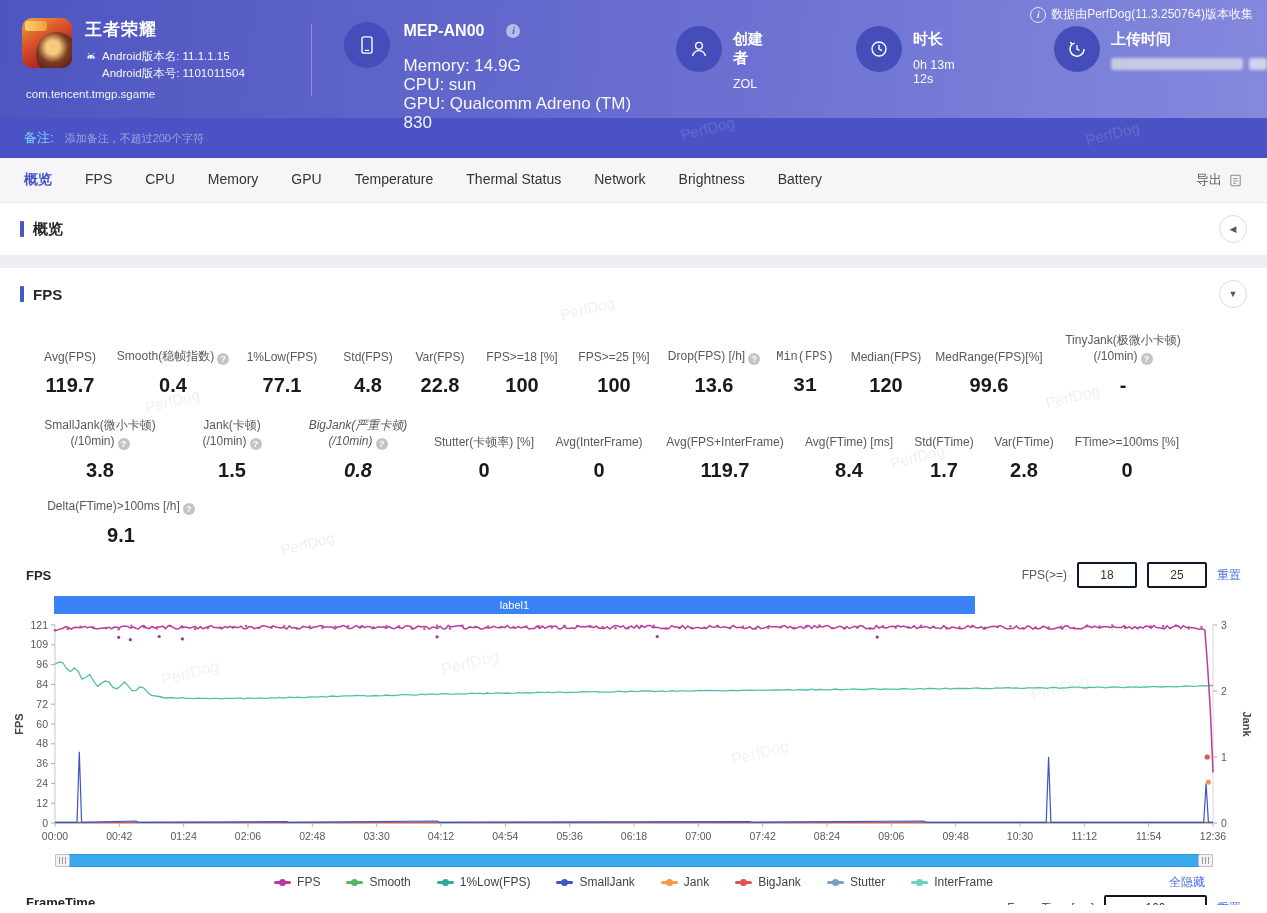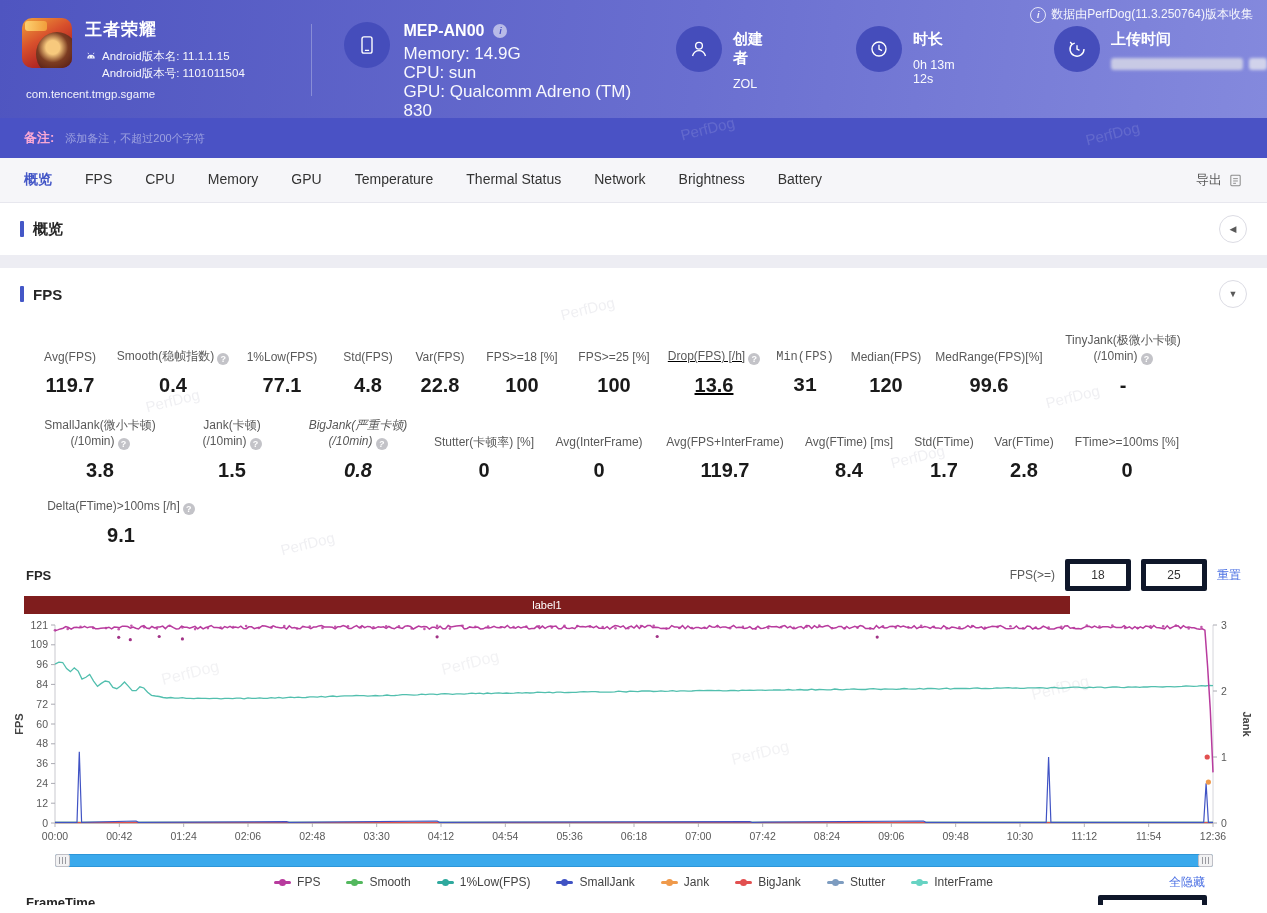--- a/index.html
+++ b/index.html
@@ -16,39 +16,39 @@
        background:linear-gradient(90deg,#ffd977,#f3a33c);opacity:.9}
   .game-icon::after{content:"";position:absolute;right:-6px;bottom:-8px;width:42px;height:44px;border-radius:50%;
        background:radial-gradient(circle at 40% 35%,#f7c97d 0 18%,#7c3c22 40%,#4e1715 75%)}
   .app-title{font-size:17px;font-weight:bold;letter-spacing:1px;margin-bottom:7px}
   .app-line{font-size:11.5px;color:rgba(255,255,255,.95);display:flex;align-items:center;gap:5px;line-height:17px}
   .app-pkg{font-size:11.5px;color:rgba(255,255,255,.92);margin:6px 0 0 4px}
   .hdr-divider{width:1px;height:72px;background:rgba(255,255,255,.28);margin:24px 0 0 2px}
   .circle{width:46px;height:46px;border-radius:50%;background:#454dbb;flex:none;
        display:flex;align-items:center;justify-content:center}
   .dev{display:flex;gap:14px;margin:22px 0 0 32px;width:300px}
-  .dev-name-row{display:flex;align-items:center;gap:9px;font-size:16px;font-weight:bold;margin-bottom:4px}
+  .dev-name-row{display:flex;align-items:center;gap:22px;font-size:16px;font-weight:bold;margin-bottom:16px}
   .dev-line{font-size:17px;color:rgba(255,255,255,.95);line-height:19px}
   .info-i{width:14px;height:14px;border-radius:50%;background:rgba(255,255,255,.55);color:#4a52c5;
        font-size:9px;font-weight:bold;display:inline-flex;align-items:center;justify-content:center;font-style:italic}
   .stat{display:flex;gap:11px;margin-top:26px}
   .stat.creator{margin-left:38px}
   .stat.duration{margin-left:80px}
   .stat.upload{margin-left:78px}
   .stat-label{font-size:15px;font-weight:bold;margin:4px 0 9px}
   .stat-value{font-size:12.5px;color:rgba(255,255,255,.96)}
   .redact-row{display:flex;gap:6px;margin-top:6px}
   .redact{width:132px;height:12px;border-radius:3px;background:#d6d7e8;filter:blur(1.6px);opacity:.85}
   .redact2{width:18px;height:12px;border-radius:3px;background:#dfe0ee;filter:blur(1.6px);opacity:.85}
   .collect-note{position:absolute;top:6px;right:14px;font-size:12px;color:rgba(255,255,255,.92);
        display:flex;align-items:center;gap:5px}
   .collect-note .info-i{background:transparent;border:1px solid rgba(255,255,255,.8);color:rgba(255,255,255,.9)}
   
   .note-bar{height:40px;background:#4a52c5;display:flex;align-items:center;padding:0 24px;gap:9px}
-  .note-label{font-size:13px;font-weight:bold;color:#f9a8d4;flex:none}
+  .note-label{font-size:13px;font-weight:normal;color:#7dd3fc;flex:none}
   .note-input{flex:1;background:transparent;border:none;outline:none;color:#7dd3fc;font-size:11px;
        font-family:Liberation Sans, sans-serif}
   .note-input::placeholder{color:rgba(255,255,255,.45)}
   
   .tab-bar{height:44px;background:#f6f6f9;border-bottom:1px solid #e7e7ee;display:flex;align-items:center;padding:0 24px}
   .tabs{display:flex;gap:33px}
   .tab{font-size:14px;color:#333;cursor:pointer;white-space:nowrap}
   .tab.active{color:#4457c7;font-weight:bold}
   .export{margin-left:auto;display:flex;align-items:center;gap:6px;cursor:pointer;font-size:13px;color:#595959}
   
@@ -65,24 +65,24 @@
   .metric{display:flex;flex-direction:column;justify-content:flex-end;text-align:center}
   .mlabel{font-size:12px;color:#595959;line-height:16px}
   .mlabel .help-q{margin-left:3px;vertical-align:-2px}
   .help-q{display:inline-flex;width:12px;height:12px;border-radius:50%;background:#c3c3c8;color:#fff;
        font-size:9px;font-weight:bold;align-items:center;justify-content:center;cursor:pointer}
   .mvalue{font-size:20px;font-weight:bold;color:#1a1a1a;margin-top:9px}
   
   .chart-head{display:flex;align-items:center;padding:0 26px;margin-top:16px;height:24px}
   .chart-title{font-size:13px;font-weight:bold;color:#262626}
   .thr{margin-left:auto;display:flex;align-items:center;gap:10px;font-size:12px;color:#595959}
-  .thr input{width:52px;height:20px;border:5px solid #0f172a;border-radius:2px;text-align:center;font-size:12px;
+  .thr input{width:52px;height:20px;border:2px solid #0f172a;border-radius:2px;text-align:center;font-size:12px;
        color:#333;outline:none;font-family:inherit}
   .link{color:#4a6fe3;cursor:pointer;font-size:12px}
-  .band{margin:9px 0 0 24px;width:1046px;height:18px;background:#7f1d1d;color:#fff;font-size:11px;
+  .band{margin:9px 0 0 54px;width:921px;height:18px;background:#3b82f6;color:#fff;font-size:11px;
        display:flex;align-items:center;justify-content:center}
   .chart-svg{display:block;margin-left:13px;margin-top:1px}
   .scrollbar{position:relative;margin:1px 0 0 55px;width:1158px;height:13px;background:#3aa9ec;
        border:1px solid #2d96d8;border-radius:2px;box-sizing:border-box}
   .sb-handle{position:absolute;top:-1px;width:15px;height:13px;background:#f2f2f3;border:1px solid #bfbfc6;
        border-radius:2px;box-sizing:border-box;cursor:ew-resize;display:flex;align-items:center;justify-content:center}
   .sb-handle i{display:block;width:7px;height:7px;
        background:repeating-linear-gradient(90deg,#9a9aa0 0 1px,transparent 1px 3px)}
   .sb-left{left:-1px}.sb-right{right:-1px}
   .legend-row{position:relative;margin-top:6px;display:flex;justify-content:center;gap:26px;align-items:center;height:18px}
@@ -263,21 +263,21 @@
         <div class="mvalue">22.8</div>
       </div>
       <div class="metric" style="width: 92px;">
         <div class="mlabel"><span>FPS&gt;=18 [%]</span></div>
         <div class="mvalue">100</div>
       </div>
       <div class="metric" style="width: 92px;">
         <div class="mlabel"><span>FPS&gt;=25 [%]</span></div>
         <div class="mvalue">100</div>
       </div>
-      <div class="metric" style="width: 108px; text-decoration: underline;">
+      <div class="metric" style="width: 108px;">
         <div class="mlabel"><span>Drop(FPS) [/h]</span><span class="help-q">?</span></div>
         <div class="mvalue">13.6</div>
       </div>
       <div class="metric" style="width: 74px; font-family: Liberation Mono, monospace;">
         <div class="mlabel"><span>Min(FPS)</span></div>
         <div class="mvalue">31</div>
       </div>
       <div class="metric" style="width: 88px;">
         <div class="mlabel"><span>Median(FPS)</span></div>
         <div class="mvalue">120</div>

